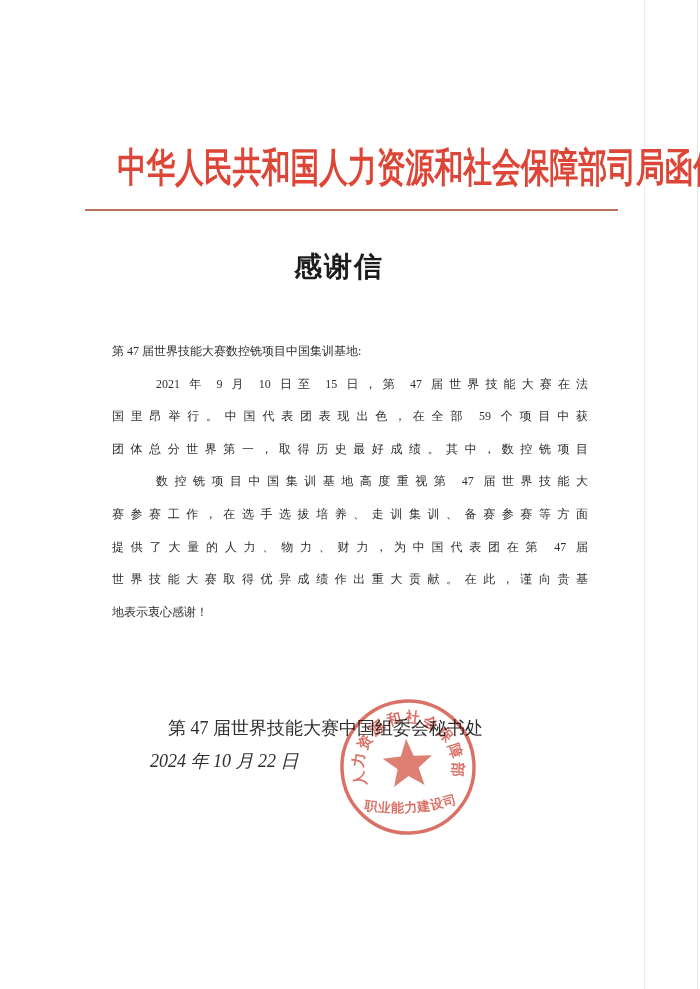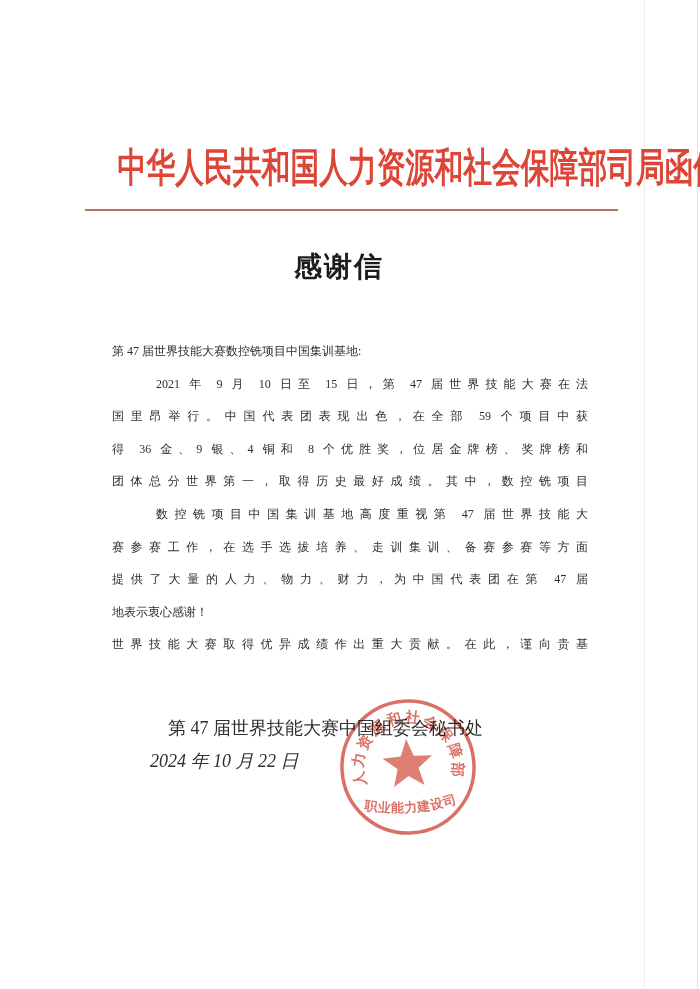--- a/index.html
+++ b/index.html
@@ -70,27 +70,26 @@
   </div>
 
   <div class="doc-rule"></div>
 
   <div class="letter-title">感谢信</div>
 
   <div class="letter-body">
     <div class="line">第 47 届世界技能大赛数控铣项目中国集训基地:</div>
     <div class="line indent fill">2021 年 9 月 10 日至 15 日，第 47 届世界技能大赛在法</div>
     <div class="line fill">国里昂举行。中国代表团表现出色，在全部 59 个项目中获</div>
-    <div class="line fill">得 36 金、9 银、4 铜和 8 个优胜奖，位居金牌榜、奖牌榜和</div>
     <div class="line fill">团体总分世界第一，取得历史最好成绩。其中，数控铣项目</div>
     <div class="line indent fill">数控铣项目中国集训基地高度重视第 47 届世界技能大</div>
     <div class="line fill">赛参赛工作，在选手选拔培养、走训集训、备赛参赛等方面</div>
     <div class="line fill">提供了大量的人力、物力、财力，为中国代表团在第 47 届</div>
+    <div class="line fill">世界技能大赛取得优异成绩作出重大贡献。在此，谨向贵基</div>
     <div class="line">地表示衷心感谢！</div>
-    <div class="line fill">世界技能大赛取得优异成绩作出重大贡献。在此，谨向贵基</div>
   </div>
 
   <div class="signature">
     <div>第 47 届世界技能大赛中国组委会秘书处</div>
     <div class="sig-date">2024 年 10 月 22 日</div>
   </div>
 
   <svg class="seal" viewBox="0 0 140 140">
     <circle class="ring" cx="70" cy="70" r="66"></circle>
     <polygon class="star" points="70,42 76.5,59.1 94.7,60 80.5,71.4 85.3,89 70,79 54.7,89 59.5,71.4 45.3,60 63.5,59.1"></polygon>

